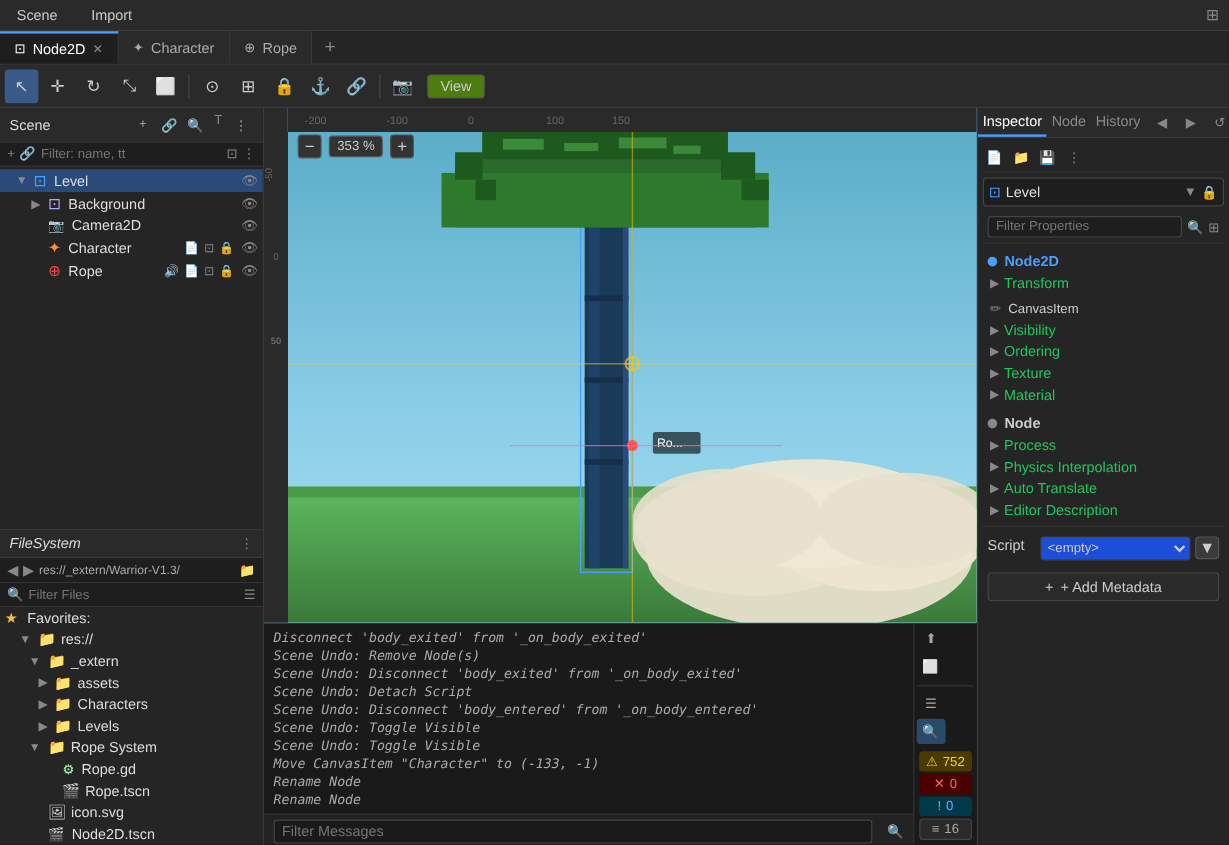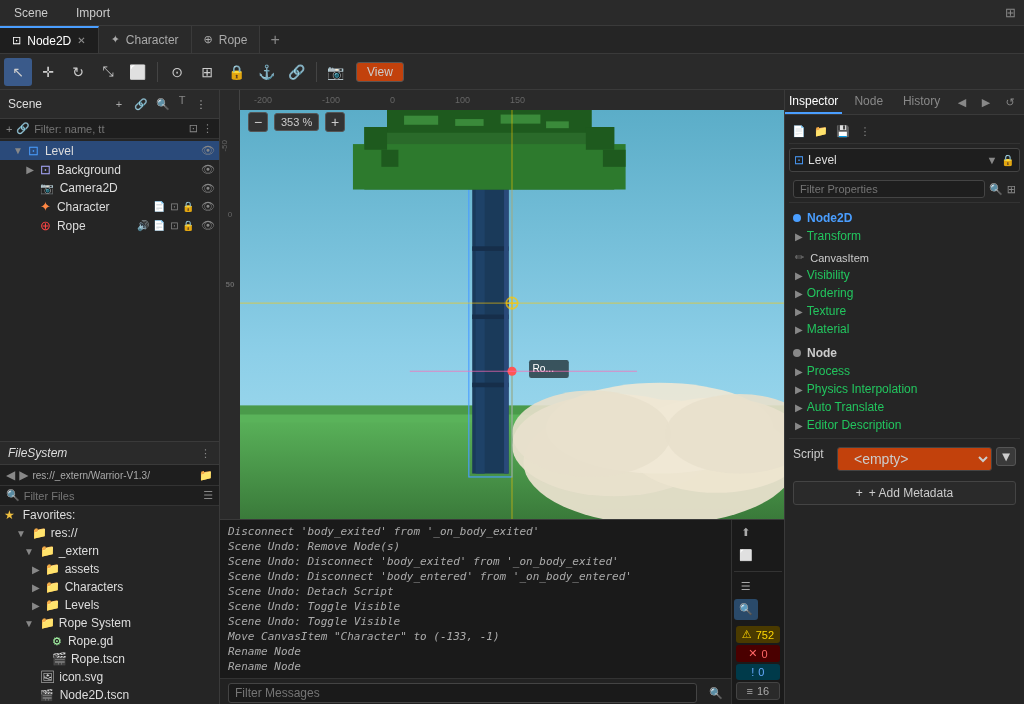--- a/index.html
+++ b/index.html
@@ -15,21 +15,21 @@
     .tab.active { background: #1e1e1e; color: #fff; border-top: 2px solid #4a9eff; }
     .tab .close-btn { opacity: 0.5; font-size: 10px; }
     .tab-icon { font-size: 11px; }
     .tab-add { padding: 0 10px; color: #888; cursor: pointer; font-size: 16px; }
 
     
     .toolbar { display: flex; align-items: center; height: 36px; background: #2a2a2a; border-bottom: 1px solid #3a3a3a; padding: 0 4px; gap: 2px; flex-shrink: 0; }
     .tool-btn { width: 28px; height: 28px; display: flex; align-items: center; justify-content: center; border-radius: 3px; cursor: pointer; color: #ccc; font-size: 14px; border: none; background: transparent; }
     .tool-btn.active { background: #3a5a8a; }
     .tool-sep { width: 1px; height: 20px; background: #444; margin: 0 3px; }
-    .view-btn { padding: 2px 10px; background: #c2410c; border: 1px solid #555; border-radius: 3px; color: #ccc; cursor: pointer; font-size: 12px; margin-left: 4px; }
+    .view-btn { padding: 2px 10px; background: #4d7c0f; border: 1px solid #555; border-radius: 3px; color: #ccc; cursor: pointer; font-size: 12px; margin-left: 4px; }
 
     
     .main-layout { display: flex; flex: 1; overflow: hidden; }
 
     
     .left-panel { width: 220px; display: flex; flex-direction: column; background: #252525; border-right: 1px solid #3a3a3a; flex-shrink: 0; }
 
     
     .panel-header { display: flex; align-items: center; justify-content: space-between; padding: 4px 8px; background: #2a2a2a; border-bottom: 1px solid #3a3a3a; font-size: 12px; color: #ddd; }
     .panel-header-left { display: flex; align-items: center; gap: 6px; }
@@ -68,40 +68,40 @@
     .viewport-content { position: absolute; top: 20px; left: 20px; right: 0; bottom: 0; overflow: hidden; }
 
     
     .console-area { height: 185px; background: #1a1a1a; border-top: 1px solid #3a3a3a; display: flex; flex-direction: column; }
     .console-log { flex: 1; overflow-y: auto; padding: 4px 8px; font-size: 11px; font-family: monospace; color: #aaa; font-style: italic; }
     .console-log .log-line { padding: 1px 0; }
     .console-filter { display: flex; align-items: center; padding: 4px 8px; background: #222; border-top: 1px solid #333; gap: 8px; }
     .console-filter input { flex: 1; background: #1a1a1a; border: 1px solid #444; border-radius: 3px; padding: 2px 6px; color: #ccc; font-size: 12px; outline: none; }
 
     
-    .right-panel { width: 240px; display: flex; flex-direction: column; background: #252525; border-left: 1px solid #3a3a3a; flex-shrink: 0; }
+    .right-panel { width: 210px; display: flex; flex-direction: column; background: #252525; border-left: 1px solid #3a3a3a; flex-shrink: 0; }
     .inspector-tabs { display: flex; background: #2a2a2a; border-bottom: 1px solid #3a3a3a; }
     .inspector-tab { flex: 1; text-align: center; padding: 4px; font-size: 12px; cursor: pointer; color: #888; border-bottom: 2px solid transparent; }
     .inspector-tab.active { color: #fff; border-bottom-color: #4a9eff; }
     .inspector-tab-tools { display: flex; align-items: center; gap: 4px; padding: 0 4px; }
     .inspector-tab-btn { width: 20px; height: 20px; display: flex; align-items: center; justify-content: center; cursor: pointer; color: #888; font-size: 11px; border-radius: 2px; }
 
     
     .inspector-content { flex: 1; overflow-y: auto; padding: 4px; }
     .inspector-node-select { display: flex; align-items: center; gap: 4px; padding: 4px; background: #1e1e1e; border: 1px solid #444; border-radius: 3px; margin-bottom: 4px; }
     .filter-row { display: flex; align-items: center; gap: 4px; padding: 4px; border-bottom: 1px solid #333; }
     .filter-row input { flex: 1; background: #1e1e1e; border: 1px solid #444; border-radius: 3px; padding: 2px 6px; color: #ccc; font-size: 12px; outline: none; }
     .inspector-property { display: flex; align-items: center; padding: 2px 6px; cursor: pointer; font-size: 12px; }
     .inspector-property-arrow { color: #888; font-size: 10px; margin-right: 4px; }
     .inspector-property-label { color: #22c55e; }
     .divider-line { height: 1px; background: #333; margin: 4px 0; }
 
     .script-row { display: flex; align-items: flex-start; padding: 4px; gap: 4px; }
     .script-label { color: #ccc; font-size: 12px; min-width: 40px; }
-    .script-select { flex: 1; background: #c2410c; border: 1px solid #444; border-radius: 3px; padding: 2px 12px; color: #ccc; font-size: 14px; outline: none; }
+    .script-select { flex: 1; background: #1d4ed8; border: 1px solid #444; border-radius: 3px; padding: 2px 1px; color: #ccc; font-size: 11px; outline: none; }
     .script-dropdown { width: 20px; background: #3a3a3a; border: 1px solid #555; border-radius: 3px; padding: 1px; cursor: pointer; color: #ccc; }
     .add-metadata-btn { display: flex; align-items: center; justify-content: center; gap: 6px; margin: 6px 4px; padding: 4px; background: #2a2a2a; border: 1px solid #444; border-radius: 3px; cursor: pointer; color: #ccc; font-size: 12px; }
 
     
     .badge { display: flex; align-items: center; justify-content: center; gap: 4px; padding: 2px 6px; border-radius: 3px; font-size: 11px; min-width: 40px; }
     .badge-warning { background: #4a3a00; color: #ffd700; }
     .badge-error { background: #4a0000; color: #ff6666; }
     .badge-info { background: #003a4a; color: #66aaff; }
     .badge-count { background: #2a2a2a; color: #aaa; border: 1px solid #444; }
 
@@ -426,22 +426,22 @@
       </div>
     </div>
 
     <div class="console-area">
       <div class="log-area-wrapper">
         <div class="log-content">
           <div class="console-log">
             <div class="log-line">Disconnect 'body_exited' from '_on_body_exited'</div>
             <div class="log-line">Scene Undo: Remove Node(s)</div>
             <div class="log-line">Scene Undo: Disconnect 'body_exited' from '_on_body_exited'</div>
+            <div class="log-line">Scene Undo: Detach Script</div>
             <div class="log-line">Scene Undo: Disconnect 'body_entered' from '_on_body_entered'</div>
-            <div class="log-line">Scene Undo: Detach Script</div>
             <div class="log-line">Scene Undo: Toggle Visible</div>
             <div class="log-line">Scene Undo: Toggle Visible</div>
             <div class="log-line">Move CanvasItem "Character" to (-133, -1)</div>
             <div class="log-line">Rename Node</div>
             <div class="log-line">Rename Node</div>
           </div>
           <div class="console-filter">
             <input style="flex: 1 1 0%; background: rgb(26, 26, 26); border: 1px solid rgb(68, 68, 68); border-radius: 3px; padding: 2px 6px; color: rgb(204, 204, 204); font-size: 12px; outline: none;" placeholder="Filter Messages">
             <span style="color:#888;font-size:11px;margin-left:4px;cursor:pointer;">🔍</span>
           </div>

